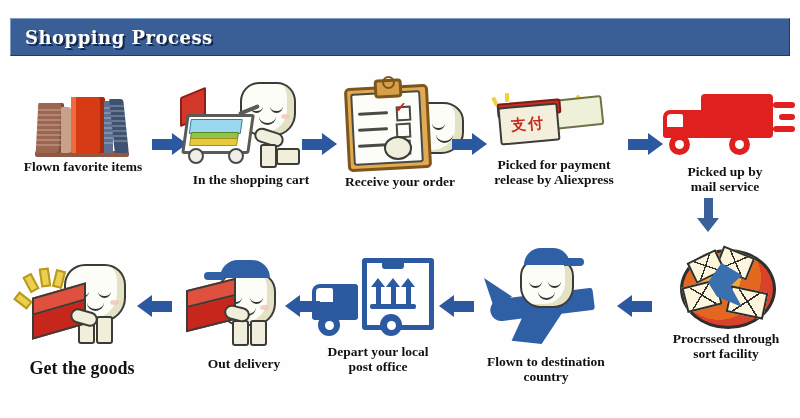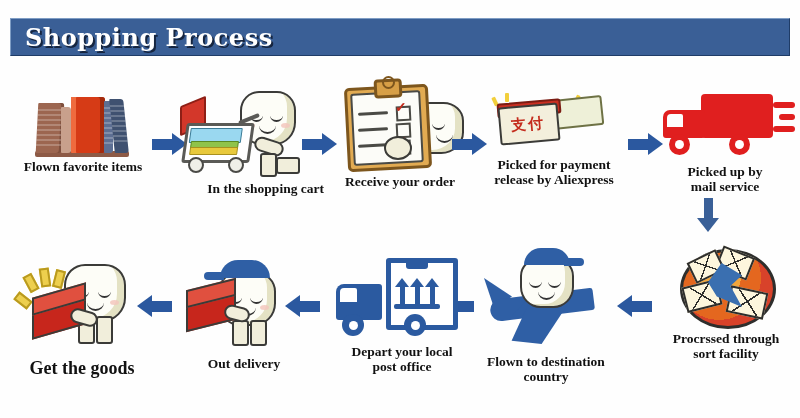--- a/index.html
+++ b/index.html
@@ -21,21 +21,21 @@
     border-right:1px solid #1f3c67;
     border-bottom:1px solid #1f3c67;
     box-sizing:border-box;
     display:flex;align-items:center;
   }
   .banner-title{
     margin-left:14px;
     color:#ffffff;
     font-family:"DejaVu Serif", serif;
     font-weight:bold;
-    font-size:24px;
+    font-size:18px;
     letter-spacing:.5px;
     text-shadow:2px 2px 0 #16253f;
   }
 
   
   .step{position:absolute;text-align:center;}
   .art{position:relative;margin:0 auto;}
   .cap{
     font-family:"Liberation Serif", serif;
     font-weight:bold;
@@ -206,21 +206,21 @@
         </div>
     </div>
     <div class="cap">Flown favorite items</div>
   </div>
 
   <div class="arrow arrow-r" style="left:152px;top:133px;width:36px;height:23px;">
     <div class="shaft"></div>
       <div class="head"></div>
   </div>
 
-  <div class="step" style="left:178px;top:87px;width:146px;text-align:right;">
+  <div class="step" style="left:178px;top:78px;width:146px;">
     <div class="art cart-scene">
       <div class="face" style="left:62px;top:4px;width:52px;height:50px;">
         <div class="eye" style="left:8px;top:19px;"></div>
         <div class="eye" style="left:28px;top:19px;"></div>
         <div class="mouth" style="left:17px;top:28px;"></div>
         <div class="blush" style="left:4px;top:30px;"></div>
         <div class="blush" style="right:4px;top:30px;"></div>
       </div>
       <div class="arm" style="left:76px;top:52px;width:26px;height:11px;transform:rotate(18deg);"></div>
       <div class="leg" style="left:82px;top:66px;width:13px;height:20px;"></div>
@@ -349,21 +349,21 @@
     </div>
     <div class="cap">Flown to destination
 country</div>
   </div>
 
   <div class="arrow arrow-l" style="left:438px;top:295px;width:36px;height:23px;">
     <div class="shaft"></div>
       <div class="head"></div>
   </div>
 
-  <div class="step" style="left:328px;top:256px;width:148px;">
+  <div class="step" style="left:304px;top:256px;width:148px;">
     <div class="art btruck">
       <div class="bt-box"></div>
       <div class="bt-tab"></div>
       <div class="bt-up" style="left:72px;top:30px;"></div>
       <div class="bt-up" style="left:87px;top:30px;"></div>
       <div class="bt-up" style="left:102px;top:30px;"></div>
       <div class="bt-bar"></div>
       <div class="bt-cab"></div>
       <div class="bt-win"></div>
       <div class="bt-wheel" style="left:14px;">

